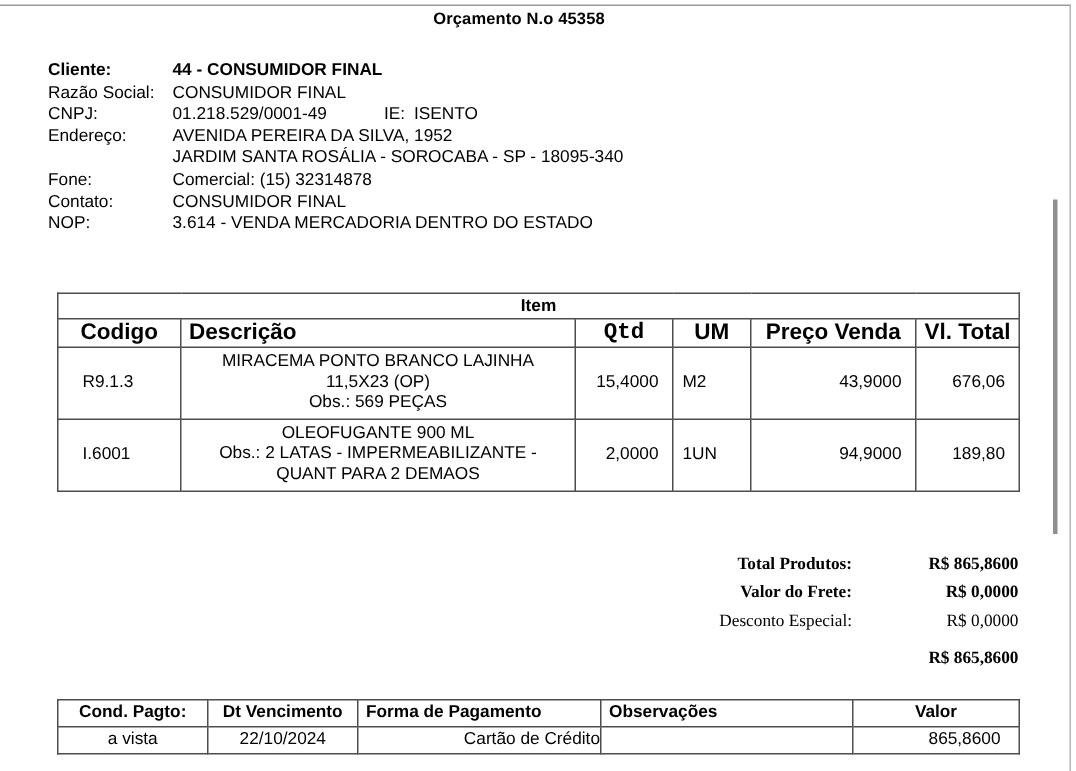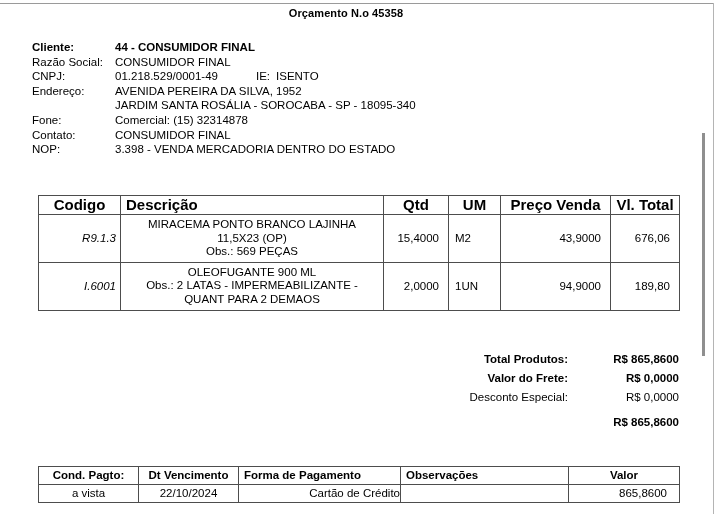--- a/index.html
+++ b/index.html
@@ -111,29 +111,28 @@
     font-size: 11.5px;
   }
   .items-table .colhead {
     height: 18px;
     line-height: 18px;
     font-weight: bold;
     font-size: 15px;
   }
   .ih-codigo   { text-align: center; }
   .ih-desc     { text-align: left; padding-left: 5px !important; }
-  .ih-qtd      { text-align: center; }
+  .ih-qtd      { text-align: center; font-family: Liberation Mono, monospace; }
   .ih-um       { text-align: center; }
   .ih-preco    { text-align: center; }
   .ih-total    { text-align: center; }
 
   .items-table td.c-codigo {
-    text-align: right;
-    padding: 0 4px !important;
-    font-style: italic;
+    text-align: left;
+    padding: 0 16px !important;
   }
   .items-table td.c-desc {
     text-align: center;
     padding: 3px 5px !important;
     line-height: 13.6px;
   }
   .items-table td.c-qtd {
     text-align: right;
     padding-right: 9px !important;
   }
@@ -148,23 +147,24 @@
   .items-table td.c-total {
     text-align: right;
     padding-right: 9px !important;
   }
   .desc-line { display: block; white-space: nowrap; }
 
   
   .totals {
     position: absolute;
     left: 400px;
-    top: 353px;
+    top: 370px;
     width: 279px;
     font-size: 11.5px;
+    font-family: Liberation Serif, serif;
   }
   .totals-row {
     display: flex;
     align-items: baseline;
     justify-content: flex-end;
     height: 19px;
   }
   .totals-label {
     text-align: right;
     padding-right: 12px;
@@ -266,36 +266,39 @@
     <span class="client-value">Comercial: (15) 32314878</span>
   </div>
 
   <div class="client-row">
     <span class="client-label">Contato:</span>
     <span class="client-value">CONSUMIDOR FINAL</span>
   </div>
 
   <div class="client-row">
     <span class="client-label">NOP:</span>
-    <span class="client-value">3.398 - VENDA MERCADORIA DENTRO DO ESTADO</span>
+    <span class="client-value">3.614 - VENDA MERCADORIA DENTRO DO ESTADO</span>
   </div>
 
 </div>
 
 <table class="items-table">
   <colgroup>
     <col style="width:82px">
     <col style="width:263px">
     <col style="width:65px">
     <col style="width:52px">
     <col style="width:110px">
     <col style="width:69px">
   </colgroup>
   <thead>
     <tr>
+      <th class="band" colspan="6">Item</th>
+    </tr>
+    <tr>
       <th class="colhead ih-codigo">Codigo</th>
       <th class="colhead ih-desc">Descrição</th>
       <th class="colhead ih-qtd">Qtd</th>
       <th class="colhead ih-um">UM</th>
       <th class="colhead ih-preco">Preço Venda</th>
       <th class="colhead ih-total">Vl. Total</th>
     </tr>
   </thead>
   <tbody>
     <tr>

